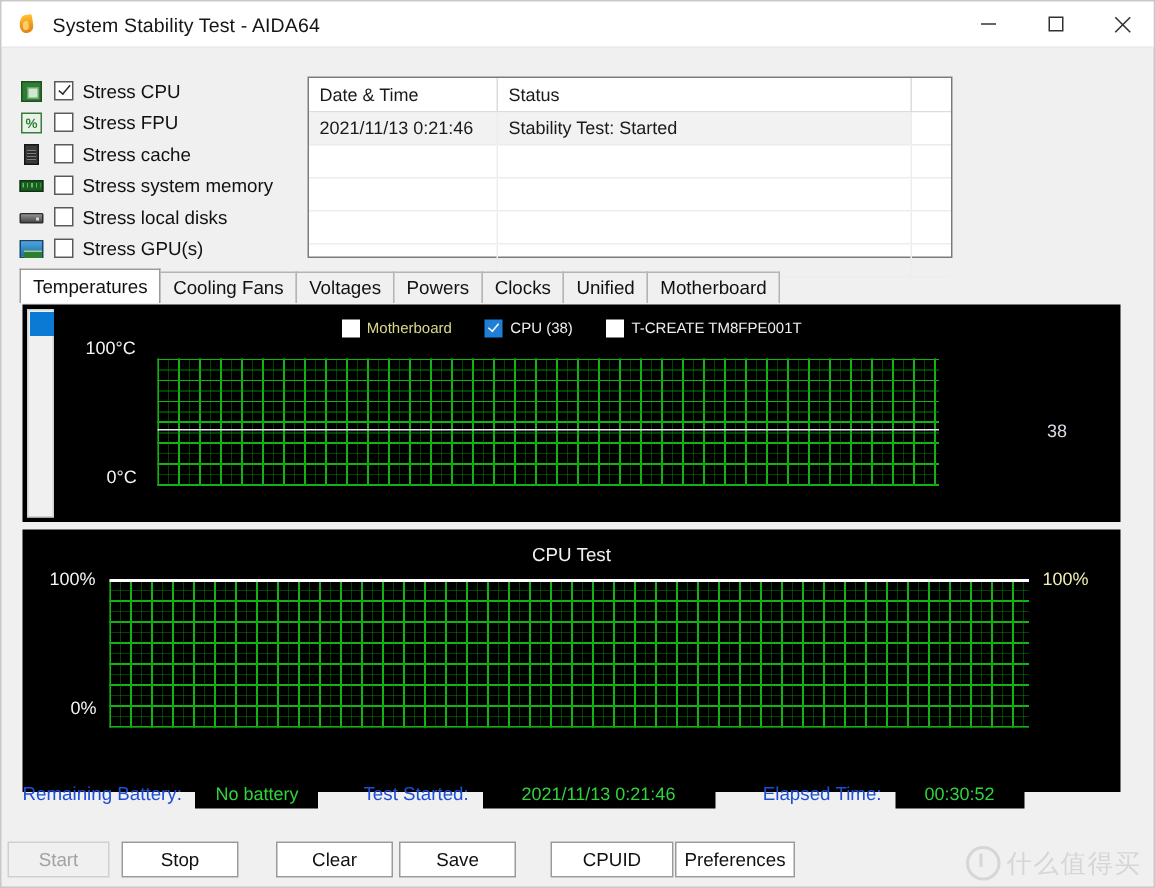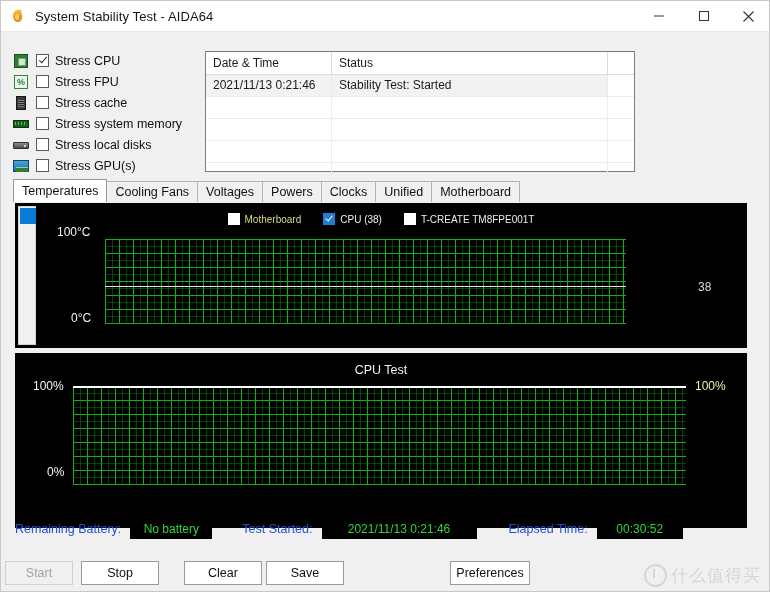--- a/index.html
+++ b/index.html
@@ -595,20 +595,21 @@
     <div class="status-val" style="margin-left:9px; width:155px;">2021/11/13 0:21:46</div>
     <div class="status-label" style="margin-left:32px;">Elapsed Time:</div>
     <div class="status-val" style="margin-left:9px; width:86px;">00:30:52</div>
   </div>
 
   <div class="buttonbar">
     <div class="btn disabled" style="left:4px;   width:68px;">Start</div>
     <div class="btn" style="left:80px;  width:78px;">Stop</div>
     <div class="btn" style="left:183px; width:78px;">Clear</div>
     <div class="btn" style="left:265px; width:78px;">Save</div>
+    <div class="btn" style="left:366px; width:82px;">CPUID</div>
     <div class="btn" style="left:449px; width:80px;">Preferences</div>
   </div>
 
   <div class="watermark">
     <div class="wm-logo"></div>
     <div class="wm-text">什么值得买</div>
   </div>
 
 </div>
 

